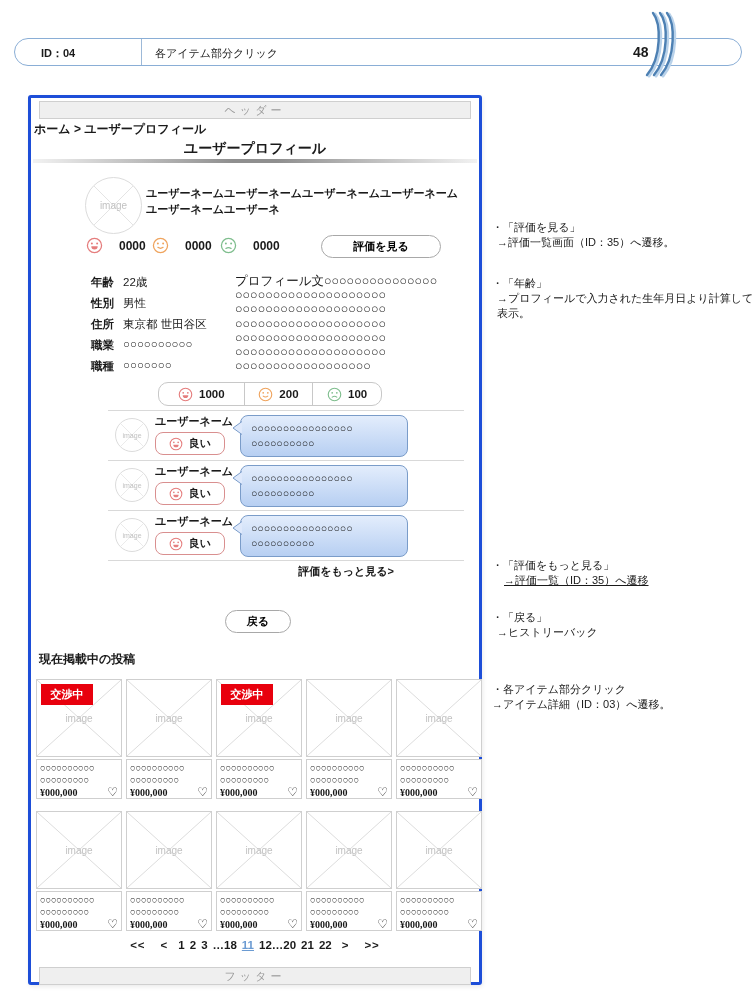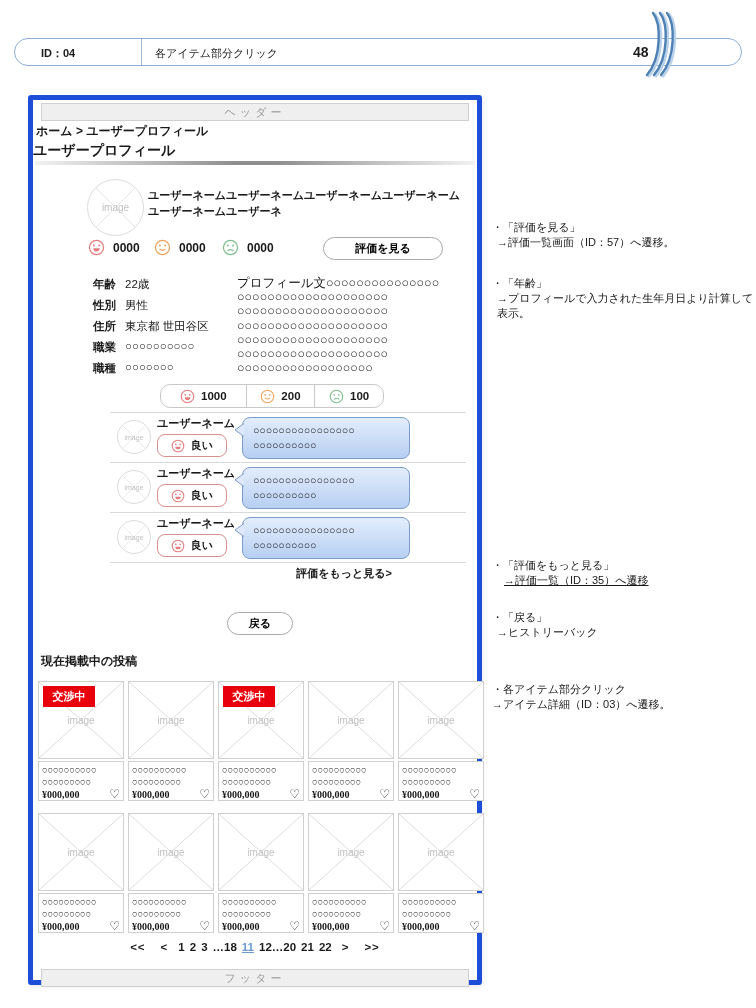--- a/index.html
+++ b/index.html
@@ -11,45 +11,45 @@
   .topbar { position:absolute; left:14px; top:38px; width:728px; height:28px;
             border:1px solid #8aaed6; border-radius:14px; background:#fff; }
   .topbar-id { position:absolute; left:26px; top:7px; font-size:11px; font-weight:bold; }
   .topbar-divider { position:absolute; left:126px; top:0; bottom:0; border-left:1px solid #9db9d8; }
   .topbar-title { position:absolute; left:140px; top:7px; font-size:11px; }
   .topbar-page { position:absolute; left:618px; top:5px; font-size:14px; font-weight:bold; }
   .binder-rings { position:absolute; left:640px; top:10px; }
 
   
   .panel { position:absolute; left:28px; top:95px; width:454px; height:890px;
-           background:#fff; border:5px solid #1d4ed8; border-radius:3px;
+           background:#fff; border:3px solid #1d4ed8; border-radius:3px;
            box-shadow:1px 2px 4px rgba(0,0,0,0.08); }
   .wf-bar { position:absolute; left:8px; right:8px; height:18px; background:#efefef;
             border:1px solid #cfcfcf; color:#9a9a9a; font-size:11px; letter-spacing:4px;
             display:flex; align-items:center; justify-content:center; }
   .header-bar { top:3px; }
   .footer-bar { top:869px; }
   .breadcrumb { position:absolute; left:3px; top:23px; font-size:12px; font-weight:600; }
-  .page-title { position:absolute; left:0; right:0; top:42px; 
+  .page-title { position:absolute; left:0; right:0; top:42px; text-align:center;
                 font-size:14px; font-weight:bold; }
   .title-rule { position:absolute; left:2px; right:2px; top:61px; height:4px;
                 background:linear-gradient(to right,#f2f2f2,#8f8f8f 45%,#8f8f8f 55%,#f2f2f2); }
 
   
   .avatar { position:absolute; border:1px solid #dcdcdc; border-radius:50%; background:#fff;
             overflow:hidden; display:flex; align-items:center; justify-content:center; }
   .avatar svg { position:absolute; inset:0; width:100%; height:100%; }
   .avatar .img-label { position:relative; color:#c2c2c2; }
   .avatar-main { left:54px; top:79px; width:57px; height:57px; }
   .avatar-main .img-label { font-size:10px; }
 
   .username { position:absolute; left:115px; top:87px; width:322px;
               font-size:11px; font-weight:bold; line-height:16px; }
 
-  .sum-g { position:absolute; display:flex; align-items:center; gap:8px; top:139px; }
+  .sum-g { position:absolute; display:flex; align-items:center; gap:16px; top:139px; }
   .sum-count { font-size:12px; font-weight:600; }
   .face { display:block; }
 
   .pill-btn { position:absolute; border:1px solid #a8a8a8; border-radius:12px; background:#fff;
               display:flex; align-items:center; justify-content:center;
               font-size:11px; font-weight:bold; cursor:pointer; }
   .view-ratings-btn { left:290px; top:137px; width:120px; height:23px; }
   .back-btn { left:194px; top:512px; width:66px; height:23px; }
 
   .fields { position:absolute; left:56px; top:177px;text-align:right; }
@@ -522,21 +522,21 @@
       <span class="pg-arrow">&gt;</span>
       <span class="pg-arrow">&gt;&gt;</span>
     </div>
 
     <div class="wf-bar footer-bar">フッター</div>
   </div>
 
   <div class="annotations">
     <div class="note note-1" style="top:220px">
       <div class="l1">・「評価を見る」</div>
-      <div class="l2">→評価一覧画面（ID：57）へ遷移。</div>
+      <div class="l2">→評価一覧画面（ID：35）へ遷移。</div>
     </div>
     <div class="note note-2" style="top:276px">
       <div class="l1">・「年齢」</div>
       <div class="l2">→プロフィールで入力された生年月日より計算して表示。</div>
     </div>
     <div class="note note-3" style="top:558px">
       <div class="l1">・「評価をもっと見る」</div>
       <div class="l2">→評価一覧（ID：35）へ遷移</div>
     </div>
     <div class="note note-4" style="top:610px">

